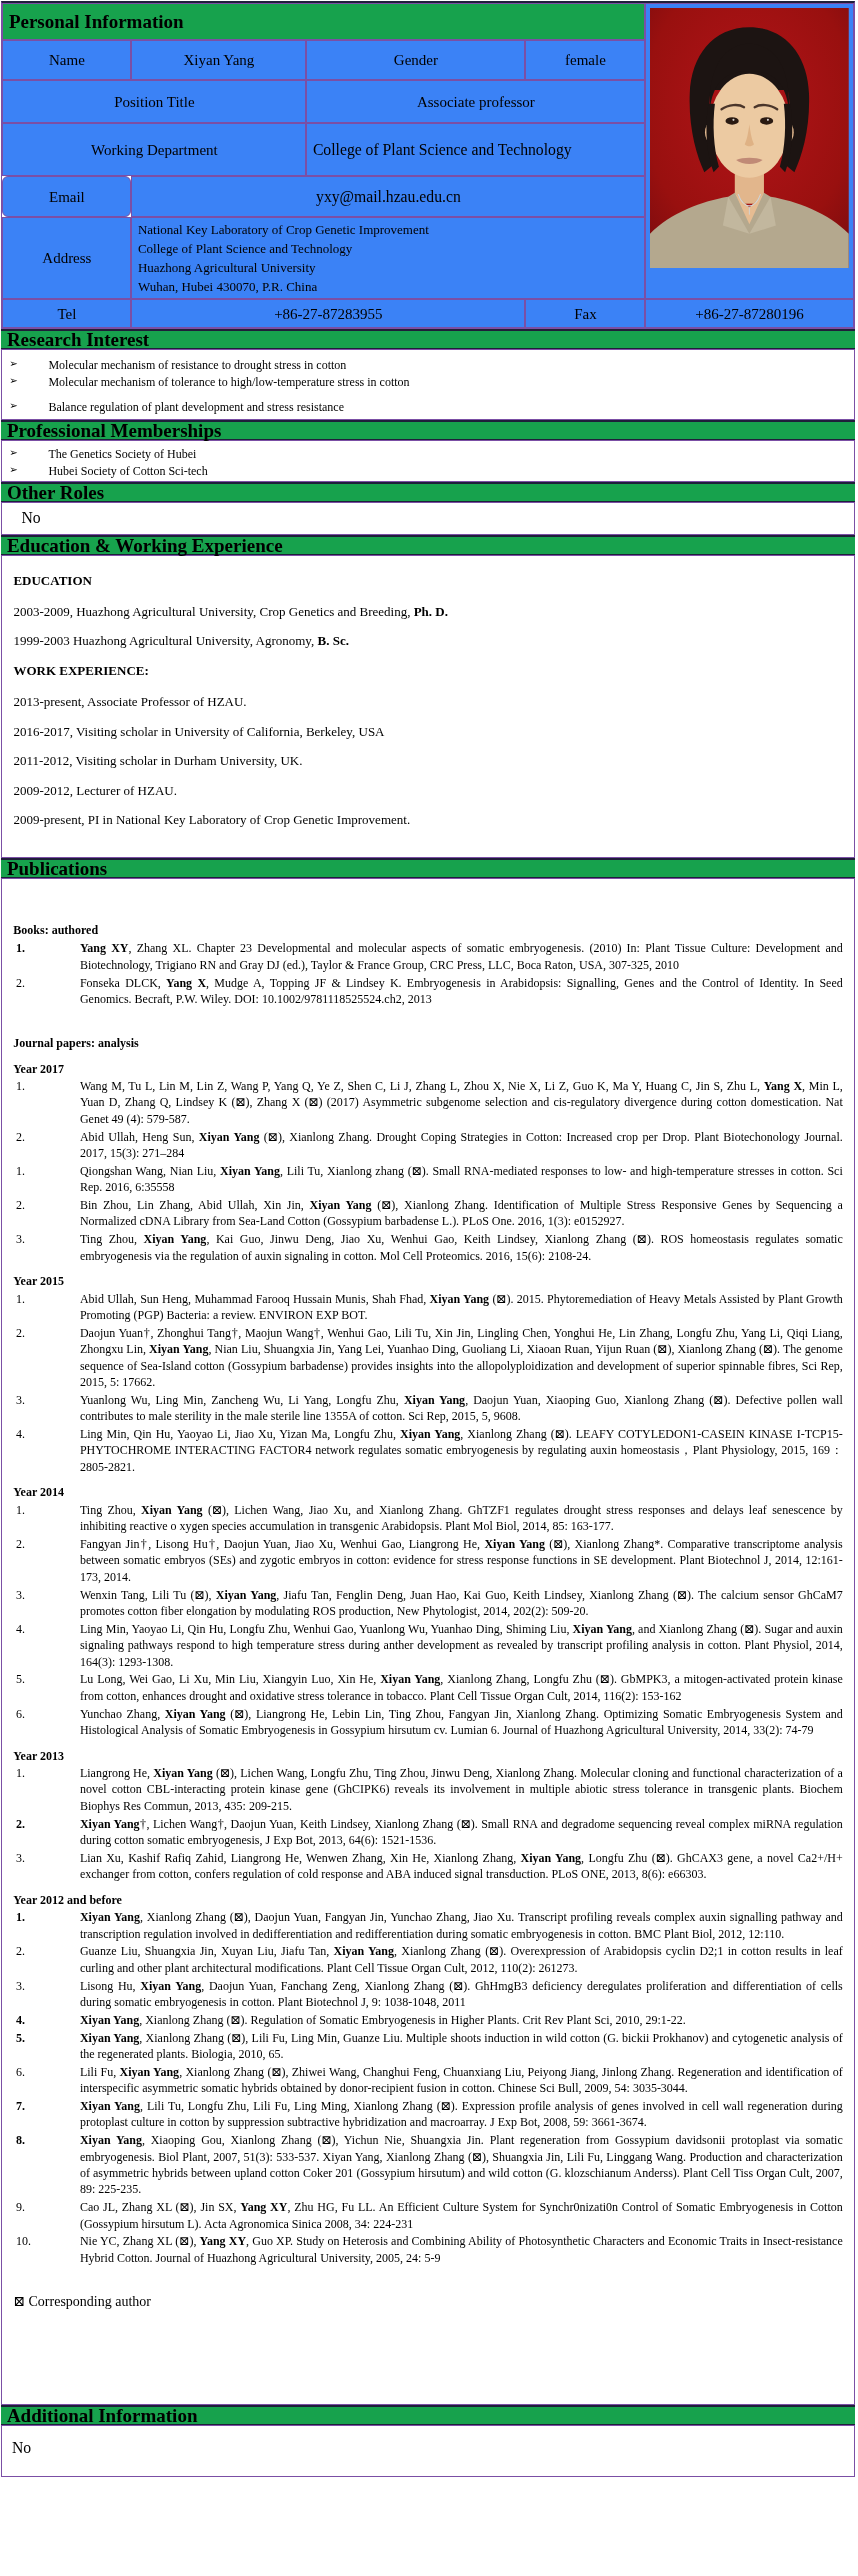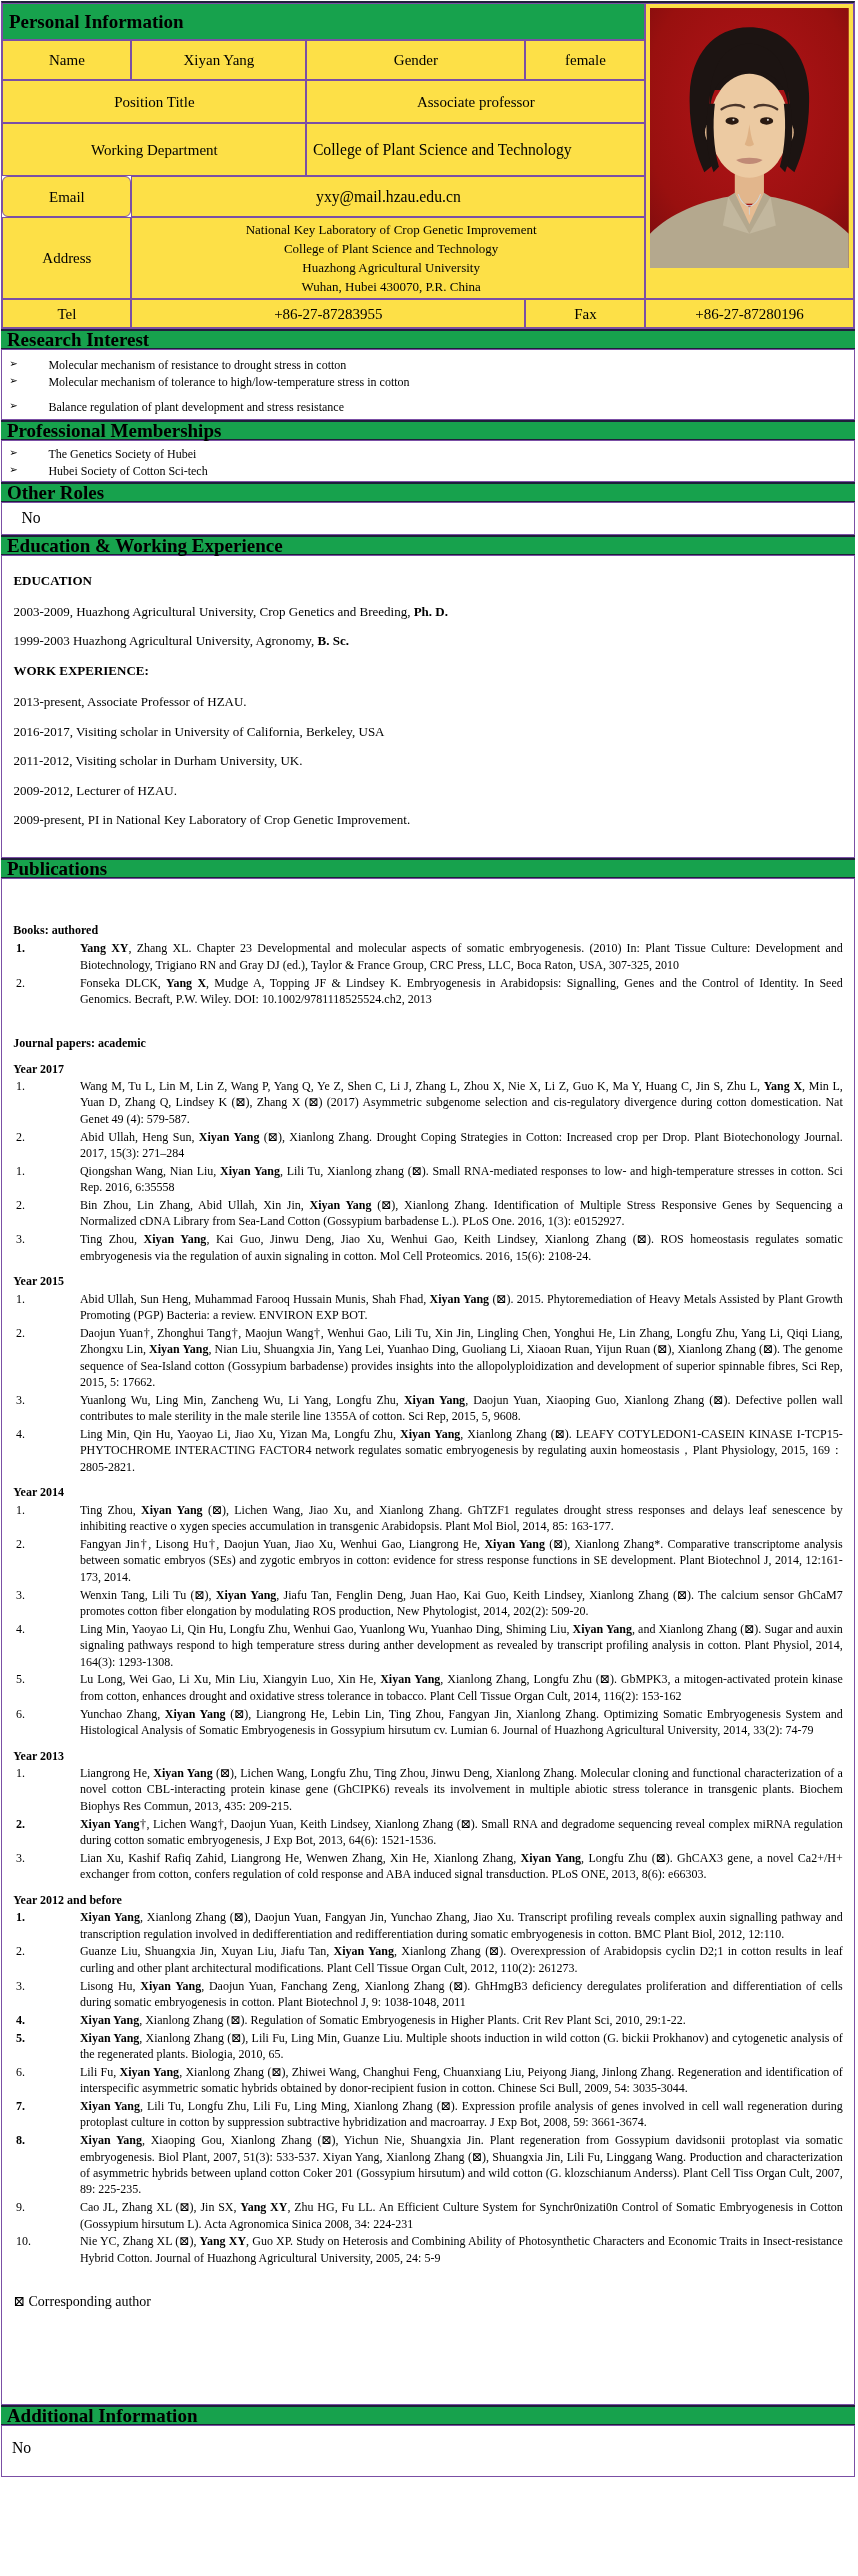--- a/index.html
+++ b/index.html
@@ -20,21 +20,21 @@
   .ptable{
     display:grid;
     grid-template-columns:129px 175px 219px 120px 1fr;
     grid-template-rows:37px 40px 43px 53px 41px 82px 29px;
     border:1.4px solid var(--purple);
     border-top:2px solid var(--dark);
     box-sizing:border-box;
   }
   .cell{
     border:1.4px solid var(--purple);
-    box-sizing:border-box;background:#fde047;
+    box-sizing:border-box;background:#3b82f6;
     display:flex;align-items:center;justify-content:center;
     font-size:15px;line-height:1.25;text-align:center;
   }
   .c-header{
     grid-column:1/5;grid-row:1;
     background:var(--green);
     justify-content:flex-start;padding-left:5.5px;
     font-weight:bold;font-size:19px;
     border-bottom:1.4px solid var(--purple);
   }
@@ -45,21 +45,21 @@
   .c-name-v{grid-column:2;grid-row:2;}
   .c-gender-l{grid-column:3;grid-row:2;}
   .c-gender-v{grid-column:4;grid-row:2;}
   .c-pos-l{grid-column:1/3;grid-row:3;}
   .c-pos-v{grid-column:3/5;grid-row:3;}
   .c-dept-l{grid-column:1/3;grid-row:4;}
   .c-dept-v{grid-column:3/5;grid-row:4;justify-content:flex-start;text-align:left;padding:1.4px 5.5px;font-size:15.7px;line-height:1.55;}
   .c-email-l{grid-column:1;grid-row:5;border-radius:6px;}
   .c-email-v{grid-column:2/5;grid-row:5;font-size:15.7px;}
   .c-addr-l{grid-column:1;grid-row:6;}
-  .c-addr-v{grid-column:2/5;grid-row:6;flex-direction:column;align-items:center;justify-content:center;text-align:left;padding-left:5.5px;font-size:13px;line-height:19px;}
+  .c-addr-v{grid-column:2/5;grid-row:6;flex-direction:column;align-items:flex-start;justify-content:center;text-align:left;padding-left:5.5px;font-size:13px;line-height:19px;}
   .c-tel-l{grid-column:1;grid-row:7;}
   .c-tel-v{grid-column:2/4;grid-row:7;}
   .c-fax-l{grid-column:4;grid-row:7;}
   .c-fax-v{grid-column:5;grid-row:7;}
 
   
   .bar{
     height:20px;background:var(--green);
     border-top:2px solid var(--dark);
     border-bottom:1.4px solid var(--dark);
@@ -265,21 +265,21 @@
       <div>
           <div class="pub-item">
             <span class="num bold">1.</span>
             <div class="ptx"><b>Yang XY</b>, Zhang XL. Chapter 23 Developmental and molecular aspects of somatic embryogenesis. (2010) In: Plant Tissue Culture: Development and Biotechnology,  Trigiano RN and Gray DJ (ed.), Taylor &amp; France Group, CRC Press, LLC,  Boca Raton, USA,  307-325, 2010</div>
           </div>
           <div class="pub-item">
             <span class="num">2.</span>
             <div class="ptx">Fonseka DLCK, <b>Yang X</b>, Mudge A, Topping JF &amp; Lindsey K. Embryogenesis in Arabidopsis: Signalling, Genes and the Control of Identity. In Seed Genomics. Becraft, P.W. Wiley. DOI: 10.1002/9781118525524.ch2, 2013</div>
           </div>
         </div>
-      <p class="pub-subhead journal-head">Journal papers: academic</p>
+      <p class="pub-subhead journal-head">Journal papers: analysis</p>
       <div>
           <p class="year-head">Year 2017</p>
           <div>
             <div class="pub-item">
               <span class="num">1.</span>
               <div class="ptx">Wang M, Tu L, Lin M, Lin Z, Wang P, Yang Q, Ye Z, Shen C, Li J, Zhang L, Zhou X, Nie X, Li Z, Guo K, Ma Y, Huang C, Jin S, Zhu L, <b>Yang X</b>, Min L, Yuan D, Zhang Q, Lindsey K (⊠), Zhang X (⊠) (2017) Asymmetric subgenome selection and cis-regulatory divergence during cotton domestication. Nat Genet 49 (4): 579-587.</div>
             </div>
             <div class="pub-item">
               <span class="num">2.</span>
               <div class="ptx">Abid Ullah, Heng Sun, <b>Xiyan Yang</b> (⊠), Xianlong Zhang. Drought Coping Strategies in Cotton: Increased crop per Drop. Plant Biotechonology Journal. 2017, 15(3): 271–284</div>

